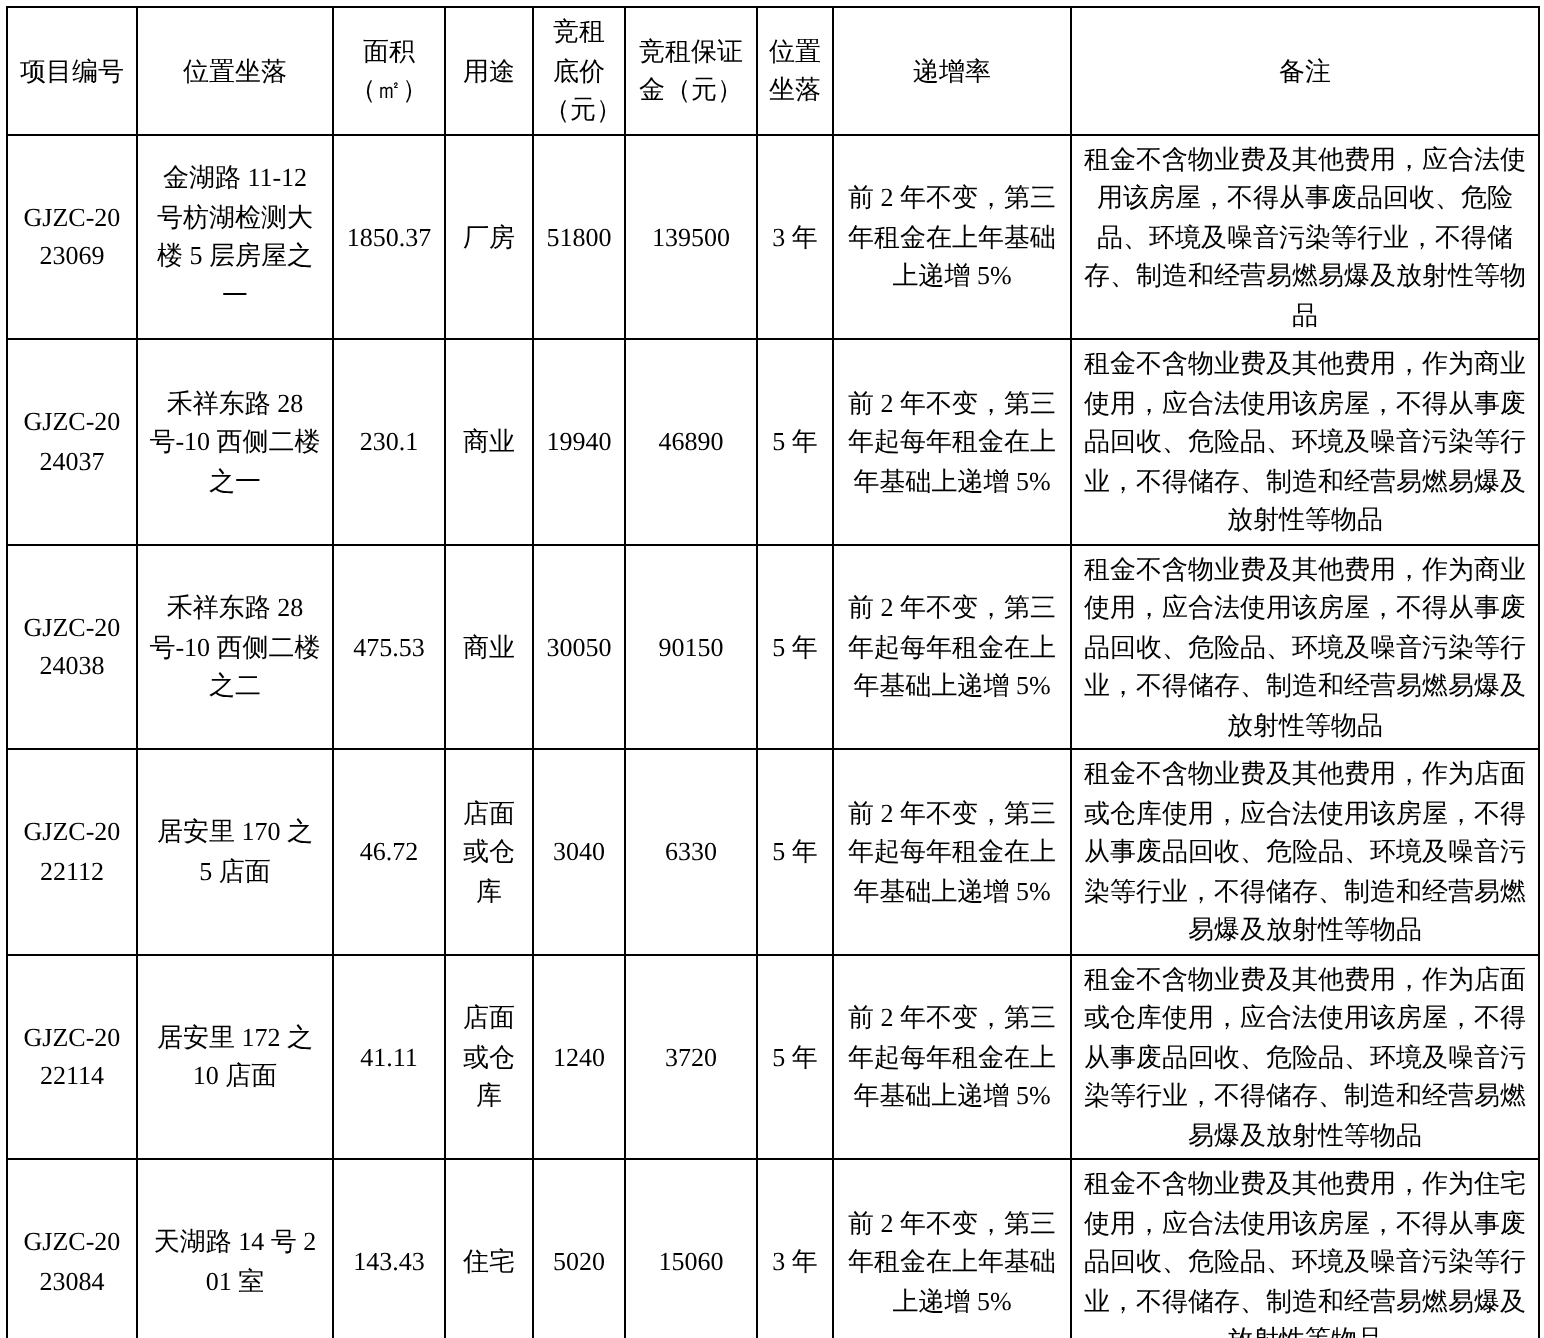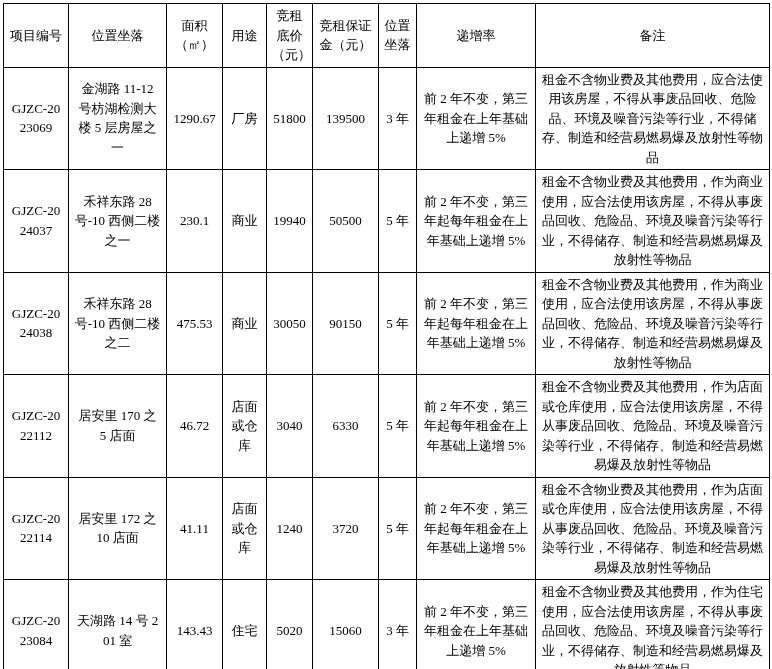--- a/index.html
+++ b/index.html
@@ -63,35 +63,35 @@
       <th>竞租保证金（元）</th>
       <th>位置坐落</th>
       <th>递增率</th>
       <th>备注</th>
     </tr>
   </thead>
   <tbody>
     <tr>
       <td>GJZC-2023069</td>
       <td>金湖路 11-12 号枋湖检测大楼 5 层房屋之一</td>
-      <td>1290.67</td>
+      <td>1850.37</td>
       <td>厂房</td>
       <td>51800</td>
       <td>139500</td>
       <td>3 年</td>
       <td>前 2 年不变，第三年租金在上年基础上递增 5%</td>
       <td class="remark">租金不含物业费及其他费用，应合法使用该房屋，不得从事废品回收、危险品、环境及噪音污染等行业，不得储存、制造和经营易燃易爆及放射性等物品</td>
     </tr>
     <tr>
       <td>GJZC-2024037</td>
       <td>禾祥东路 28 号-10 西侧二楼之一</td>
       <td>230.1</td>
       <td>商业</td>
       <td>19940</td>
-      <td>50500</td>
+      <td>46890</td>
       <td>5 年</td>
       <td>前 2 年不变，第三年起每年租金在上年基础上递增 5%</td>
       <td class="remark">租金不含物业费及其他费用，作为商业使用，应合法使用该房屋，不得从事废品回收、危险品、环境及噪音污染等行业，不得储存、制造和经营易燃易爆及放射性等物品</td>
     </tr>
     <tr>
       <td>GJZC-2024038</td>
       <td>禾祥东路 28 号-10 西侧二楼之二</td>
       <td>475.53</td>
       <td>商业</td>
       <td>30050</td>

